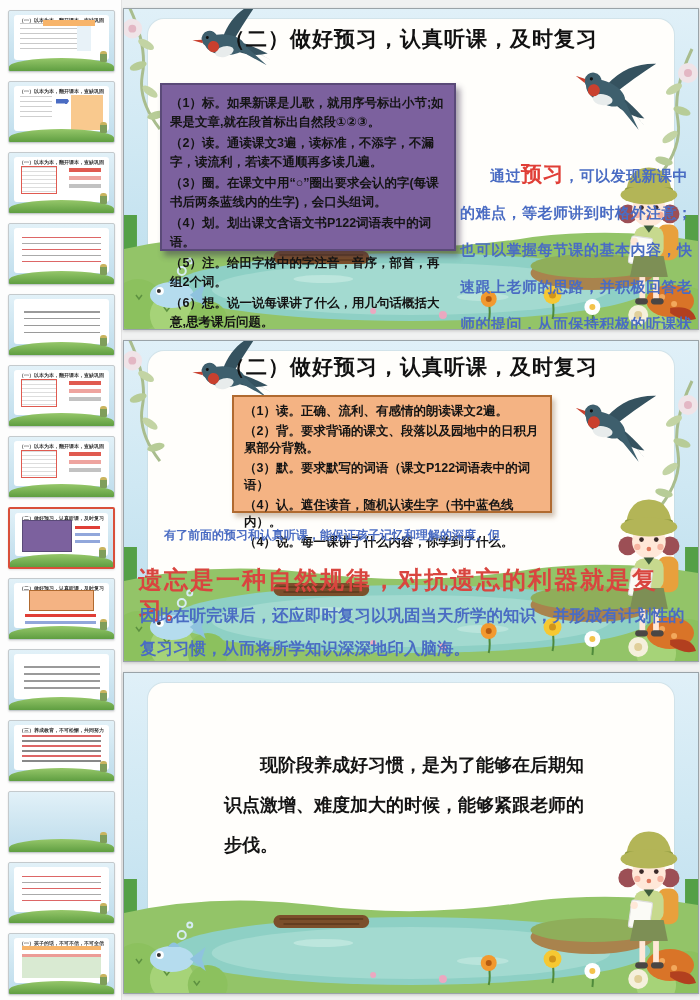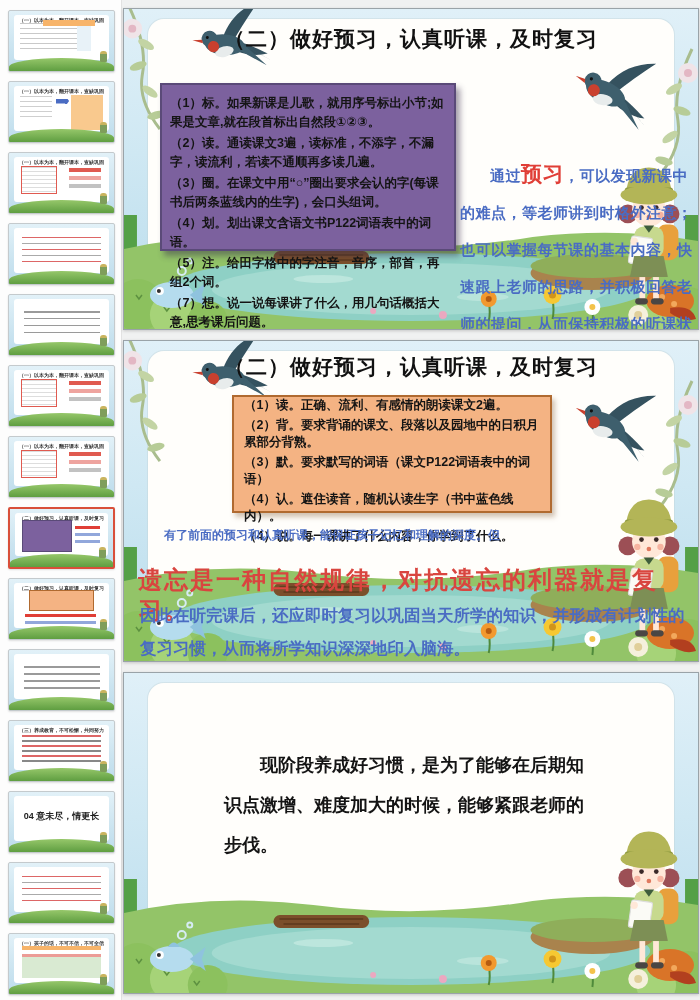--- a/index.html
+++ b/index.html
@@ -75,21 +75,21 @@
   .s-title{position:absolute;left:0;right:0;text-align:center;margin:0;color:#111;font-weight:700;
     font-size:21px;letter-spacing:1px;z-index:5;}
   .slide1 .s-title{top:16px;}
   .slide2 .s-title{top:12px;}
 
   .box{position:absolute;z-index:5;box-sizing:border-box;color:#141414;font-weight:700;}
   .box p{margin:0 0 2px 0;}
   .box.purple{left:36px;top:74px;width:296px;height:168px;background:#7c619e;border:2px solid #5a4a78;
     padding:9px 8px;font-size:12.5px;line-height:19px;box-shadow:4px 5px 6px rgba(50,40,70,.45);}
   .box.orange{left:108px;top:54px;width:320px;height:118px;background:#f4b383;border:2px solid #b06a30;
-    padding:0 10px;font-size:12.5px;line-height:17.5px;box-shadow:3px 4px 5px rgba(120,80,40,.35);}
+    padding:6px 10px;font-size:12.5px;line-height:17.5px;box-shadow:3px 4px 5px rgba(120,80,40,.35);}
 
   .side-text{position:absolute;left:336px;top:146px;width:242px;z-index:5;color:#4a6cc3;font-weight:700;
     font-size:15px;line-height:37px;text-indent:2em;letter-spacing:.5px;}
   .side-text .hl{font-size:21px;color:#e03e36;}
 
   .p-blue1{position:absolute;left:16px;top:181px;width:552px;margin:0;z-index:5;color:#4a6cc3;font-weight:700;
     font-size:12px;line-height:26px;text-indent:2em;}
   .p-red{position:absolute;left:14px;top:224px;width:556px;margin:0;z-index:5;color:#d9453f;font-weight:700;
     font-size:24px;letter-spacing:2px;line-height:30px;}
   .p-blue2{position:absolute;left:16px;top:258px;width:552px;margin:0;z-index:5;color:#4a6cc3;font-weight:700;
@@ -266,24 +266,20 @@
       <div class="t-ground"></div>
     </div>
     <div class="thumb" data-variant="listred" data-selected="false">
       <div class="t-panel">
         <div class="t-title">（三）养成教育，不可松懈，共同努力</div>
         <div class="t-block"></div>
       </div>
       <div class="t-ground"></div>
     </div>
     <div class="thumb" data-variant="section" data-selected="false">
-      <div class="t-panel">
-        <div class="t-title">04 意未尽，情更长</div>
-        <div class="t-block"></div>
-      </div>
       <div class="t-ground"></div>
     </div>
     <div class="thumb" data-variant="textmixed" data-selected="false">
       <div class="t-panel">
         <div class="t-title"></div>
         <div class="t-block"></div>
       </div>
       <div class="t-ground"></div>
     </div>
     <div class="thumb" data-variant="greenbox" data-selected="false">
@@ -317,21 +313,21 @@
       <svg class="girl" viewBox="0 0 80 150">
           <use href="#sym-girl"></use>
         </svg>
       <h2 class="s-title">（二）做好预习，认真听课，及时复习</h2>
       <div class="box purple">
         <p>（1）标。如果新课是儿歌，就用序号标出小节;如果是文章,就在段首标出自然段①②③。</p>
         <p>（2）读。通读课文3遍，读标准，不添字，不漏字，读流利，若读不通顺再多读几遍。</p>
         <p>（3）圈。在课文中用“○”圈出要求会认的字(每课书后两条蓝线内的生字)，会口头组词。</p>
         <p>（4）划。划出课文含语文书P122词语表中的词语。</p>
         <p>（5）注。给田字格中的字注音，音序，部首，再组2个词。</p>
-        <p>（7）想。说一说每课讲了什么，用几句话概括大意,思考课后问题。</p>
+        <p>（6）想。说一说每课讲了什么，用几句话概括大意,思考课后问题。</p>
       </div>
       <div class="side-text"><span>通过</span><span class="hl">预习</span><span>，可以发现新课中的难点，等老师讲到时格外注意；也可以掌握每节课的基本内容，快速跟上老师的思路，并积极回答老师的提问，从而保持积极的听课状态。</span></div>
     </section>
 
     <section class="slide slide2">
       <div class="panel"></div>
       <svg class="deco branchL">
           <use href="#sym-branch"></use>
         </svg>
       <svg class="deco branchR">

